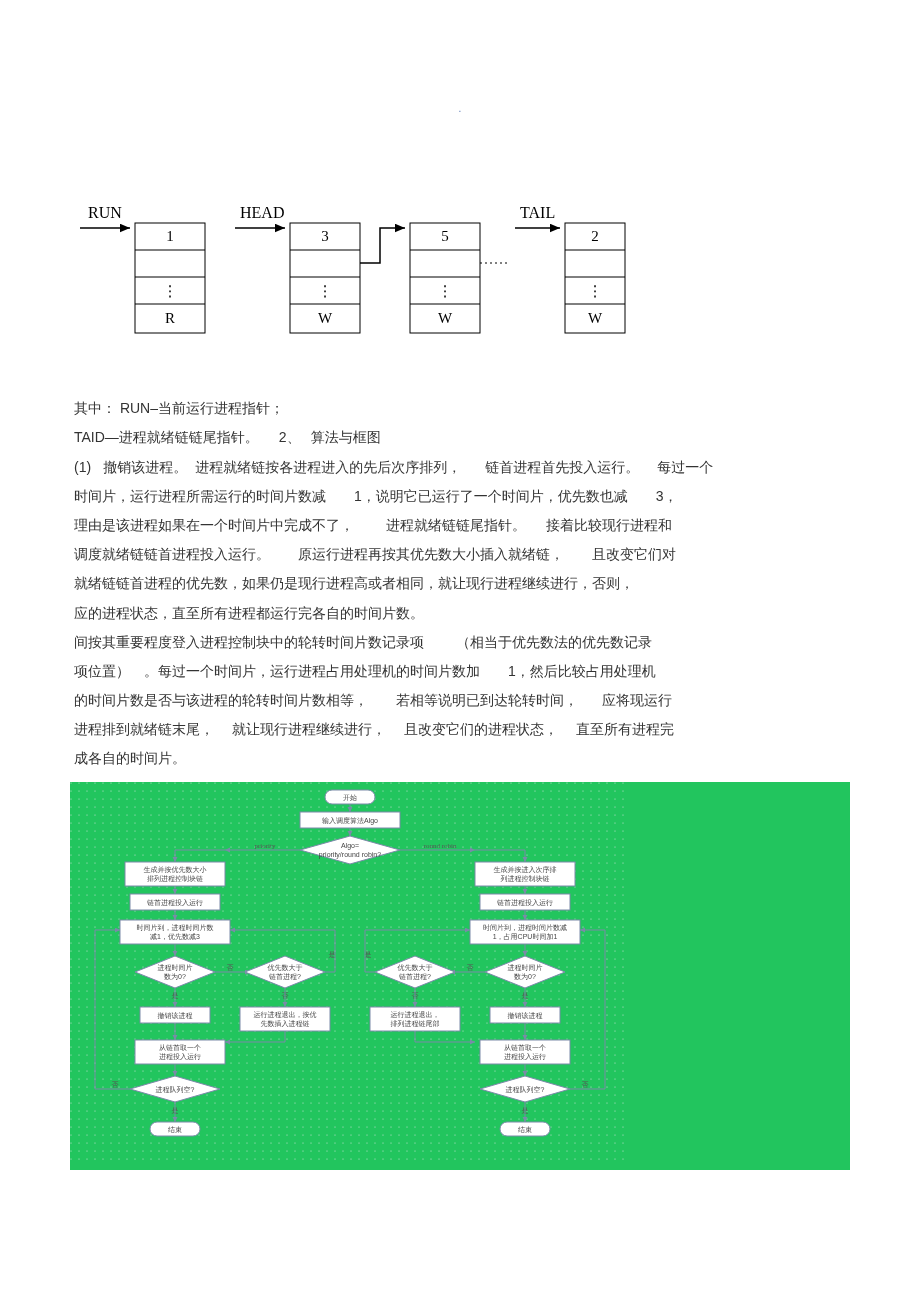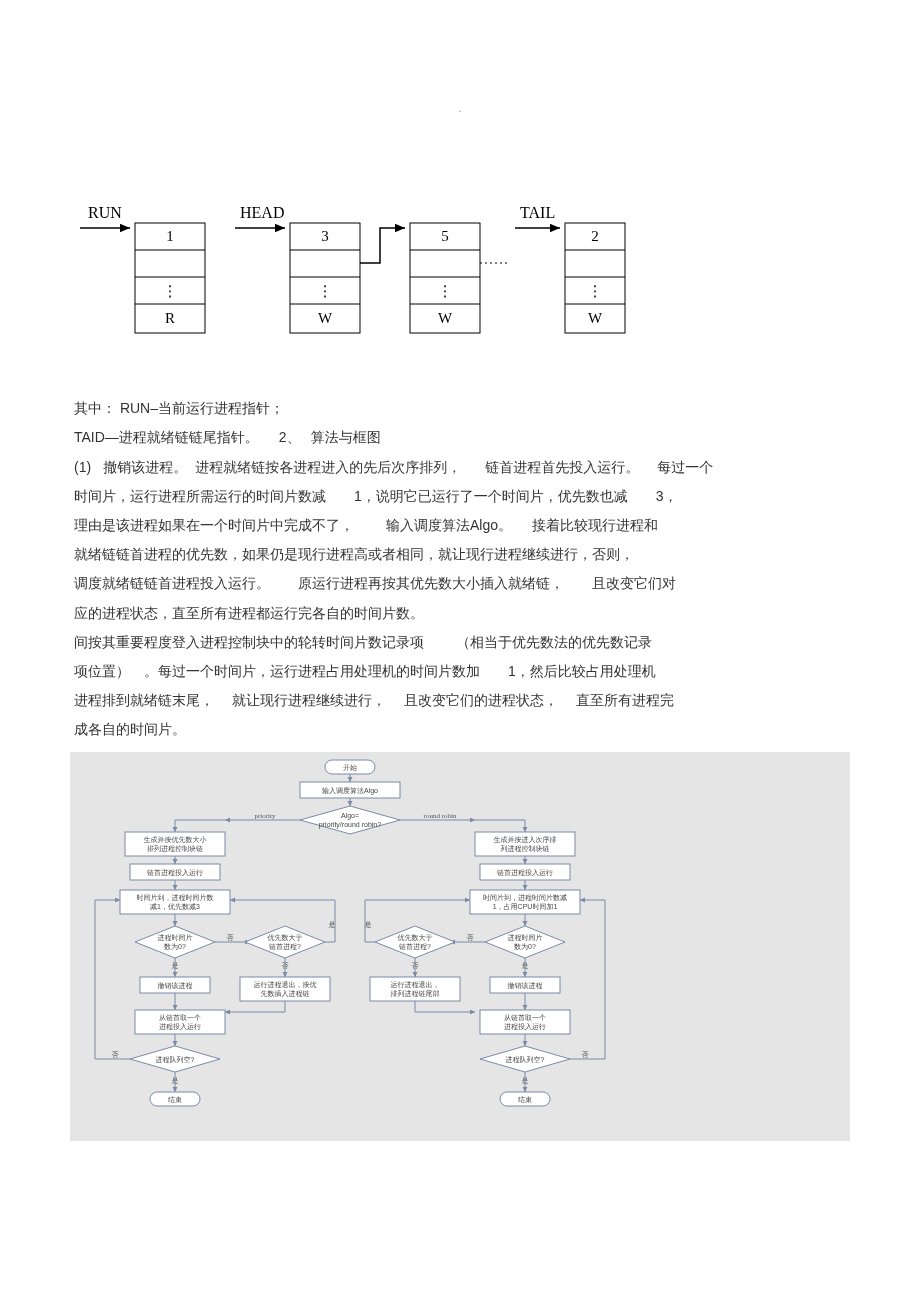--- a/index.html
+++ b/index.html
@@ -2,21 +2,21 @@
 <html><head>
 <meta charset="utf-8">
 <style>
 body{margin:0;background:#fff;font-family:"Microsoft YaHei",SimSun,Arial,sans-serif;font-size:14px;color:#333;line-height:1.8}
 .page{width:780px;margin:0 auto;padding:100px 70px 40px}
 .dot-top{color:#5b7bb8;text-align:center;margin-bottom:80px;font-size:10px}
 svg text{font-family:"Times New Roman",serif}
 .content{margin-top:30px}
 .para{text-align:justify;margin:4px}
 .pad{display:inline-block}
-.flowchart-wrap{margin-top:10px;background:#e5e5e5}
+.flowchart-wrap{margin-top:10px;background:#22c55e}
 .fbox{fill:#fff;stroke:#7a8aa8;stroke-width:1}
 .ftxt{font-size:7px;fill:#444;text-anchor:middle;font-family:SimSun,Arial}
 .farrow{stroke:#7a8aa8;stroke-width:1;fill:none;marker-end:url(#ah)}
 .fline{stroke:#7a8aa8;stroke-width:1;fill:none}
 .flabel{font-size:7px;fill:#555;text-anchor:middle}
 .dotgrid{fill:#e8e8f0}
 </style>
 </head>
 <body>
 
@@ -73,26 +73,27 @@
         <text x="525" y="98" font-size="15" text-anchor="middle">⋮</text>
         <text x="525" y="125" font-size="15" text-anchor="middle">W</text>
       </g>
 </svg>
 
 <div class="content">
 <p class="para"><span>其中：</span> <span>RUN</span><span>–当前运行进程指针；</span></p>
 <p class="para"><span>TAID</span><span>—进程就绪链链尾指针。</span><span class="pad" style="width:20px"></span><span>2、</span><span class="pad" style="width:10px"></span><span>算法与框图</span></p>
 <p class="para"><span>(1)</span><span class="pad" style="width:12px"></span><span>撤销该进程。</span><span class="pad" style="width:8px"></span><span>进程就绪链按各进程进入的先后次序排列，</span><span class="pad" style="width:24px"></span><span>链首进程首先投入运行。</span><span class="pad" style="width:18px"></span><span>每过一个</span></p>
 <p class="para"><span>时间片，运行进程所需运行的时间片数减</span><span class="pad" style="width:28px"></span><span>1</span><span>，说明它已运行了一个时间片，优先数也减</span><span class="pad" style="width:28px"></span><span>3</span><span>，</span></p>
-<p class="para"><span>理由是该进程如果在一个时间片中完成不了，</span><span class="pad" style="width:32px"></span><span>输入调度算法Algo。</span><span class="pad" style="width:20px"></span><span>接着比较现行进程和</span></p>
+<p class="para"><span>理由是该进程如果在一个时间片中完成不了，</span><span class="pad" style="width:32px"></span><span>进程就绪链链尾指针。</span><span class="pad" style="width:20px"></span><span>接着比较现行进程和</span></p>
+<p class="para"><span>调度就绪链链首进程投入运行。</span><span class="pad" style="width:28px"></span><span>原运行进程再按其优先数大小插入就绪链，</span><span class="pad" style="width:28px"></span><span>且改变它们对</span></p>
 <p class="para"><span>就绪链链首进程的优先数，如果仍是现行进程高或者相同，就让现行进程继续进行，否则，</span></p>
-<p class="para"><span>调度就绪链链首进程投入运行。</span><span class="pad" style="width:28px"></span><span>原运行进程再按其优先数大小插入就绪链，</span><span class="pad" style="width:28px"></span><span>且改变它们对</span></p>
 <p class="para"><span>应的进程状态，直至所有进程都运行完各自的时间片数。</span></p>
 <p class="para"><span>间按其重要程度登入进程控制块中的轮转时间片数记录项</span><span class="pad" style="width:32px"></span><span>（相当于优先数法的优先数记录</span></p>
 <p class="para"><span>项位置）</span><span class="pad" style="width:14px"></span><span>。每过一个时间片，运行进程占用处理机的时间片数加</span><span class="pad" style="width:28px"></span><span>1</span><span>，然后比较占用处理机</span></p>
+<p class="para"><span>的时间片数是否与该进程的轮转时间片数相等，</span><span class="pad" style="width:28px"></span><span>若相等说明已到达轮转时间，</span><span class="pad" style="width:24px"></span><span>应将现运行</span></p>
 <p class="para"><span>进程排到就绪链末尾，</span><span class="pad" style="width:18px"></span><span>就让现行进程继续进行，</span><span class="pad" style="width:18px"></span><span>且改变它们的进程状态，</span><span class="pad" style="width:18px"></span><span>直至所有进程完</span></p>
 <p class="para"><span>成各自的时间片。</span></p>
 </div>
 
 <div class="flowchart-wrap">
 <svg width="560" height="380" viewBox="0 0 560 380">
 <defs>
 <marker id="ah" markerWidth="6" markerHeight="6" refX="5" refY="2.5" orient="auto">
             <path d="M0,0 L5,2.5 L0,5 Z" fill="#7a8aa8"></path>
           </marker>

